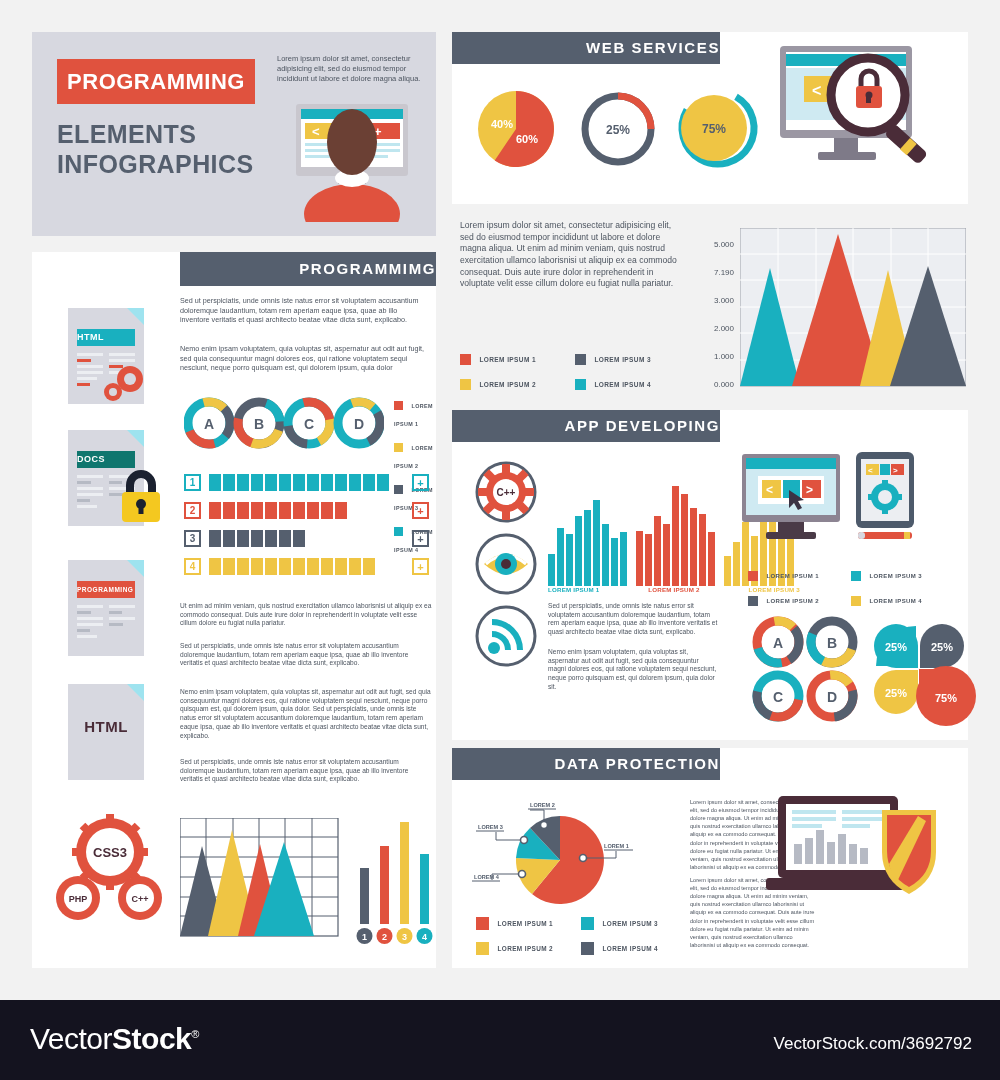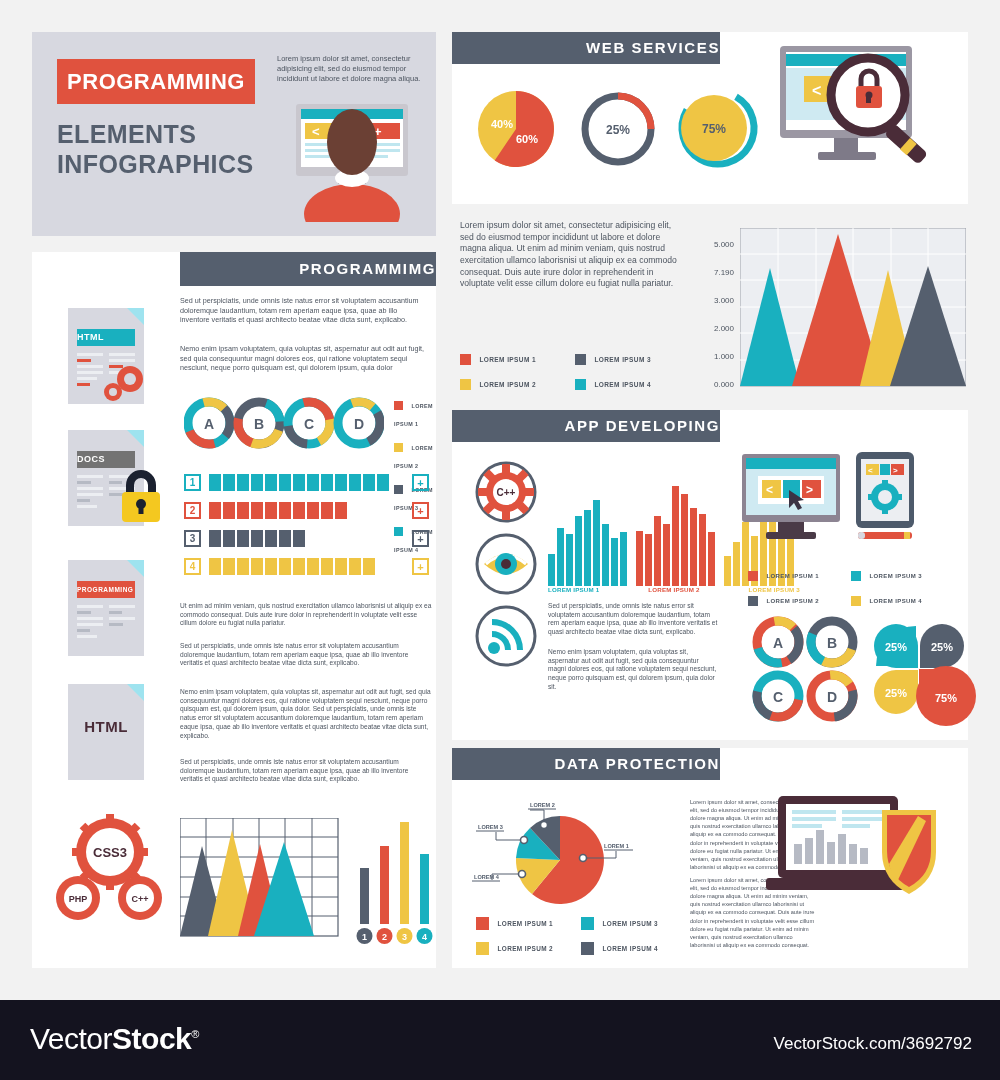--- a/index.html
+++ b/index.html
@@ -225,21 +225,21 @@
       <svg width="44" height="38" style="position:absolute;left:34px;top:56px">
         <circle cx="28" cy="15" r="13" fill="#e0523e"></circle>
           <circle cx="28" cy="15" r="6" fill="#d7d8e0"></circle>
         <circle cx="11" cy="28" r="9" fill="#e0523e"></circle>
           <circle cx="11" cy="28" r="4" fill="#d7d8e0"></circle>
       </svg>
     </div>
 
     <div class="doc" style="left:36px;top:178px">
       <div class="fold"></div>
-      <div class="tag" style="background:#737373">DOCS</div>
+      <div class="tag" style="background:#0f766e">DOCS</div>
       <div class="ln" style="left:9px;top:45px;width:26px"></div>
         <div class="lnd" style="left:9px;top:51px;width:14px"></div>
       <div class="ln" style="left:9px;top:57px;width:26px"></div>
         <div class="ln" style="left:9px;top:63px;width:26px"></div>
       <div class="lnd" style="left:9px;top:69px;width:13px"></div>
         <div class="ln" style="left:9px;top:75px;width:20px"></div>
       <div class="ln" style="left:41px;top:45px;width:26px"></div>
         <div class="lnd" style="left:41px;top:51px;width:13px"></div>
       <div class="ln" style="left:41px;top:57px;width:26px"></div>
         <div class="lnd" style="left:41px;top:63px;width:14px"></div>

